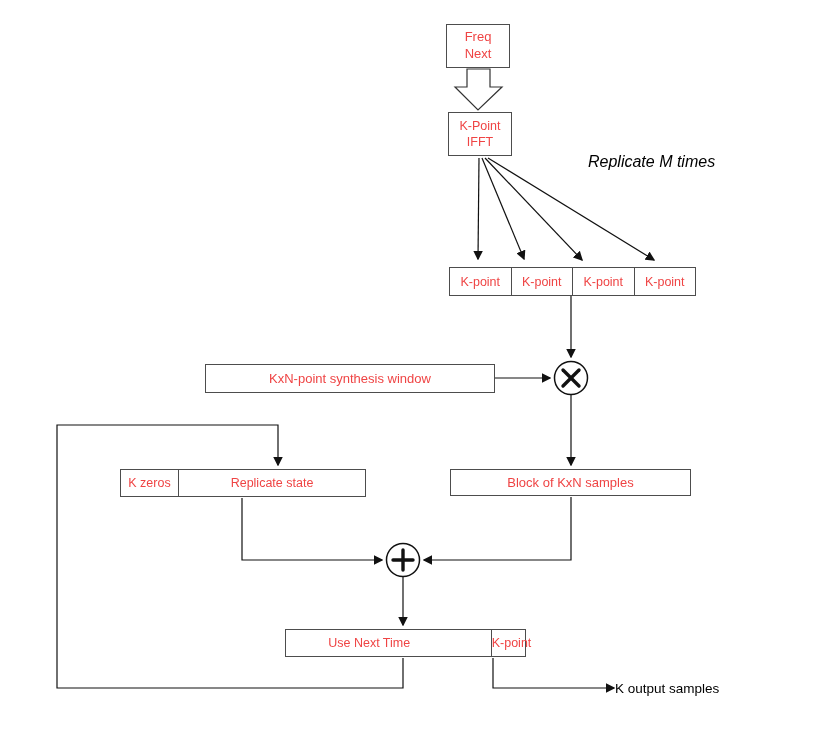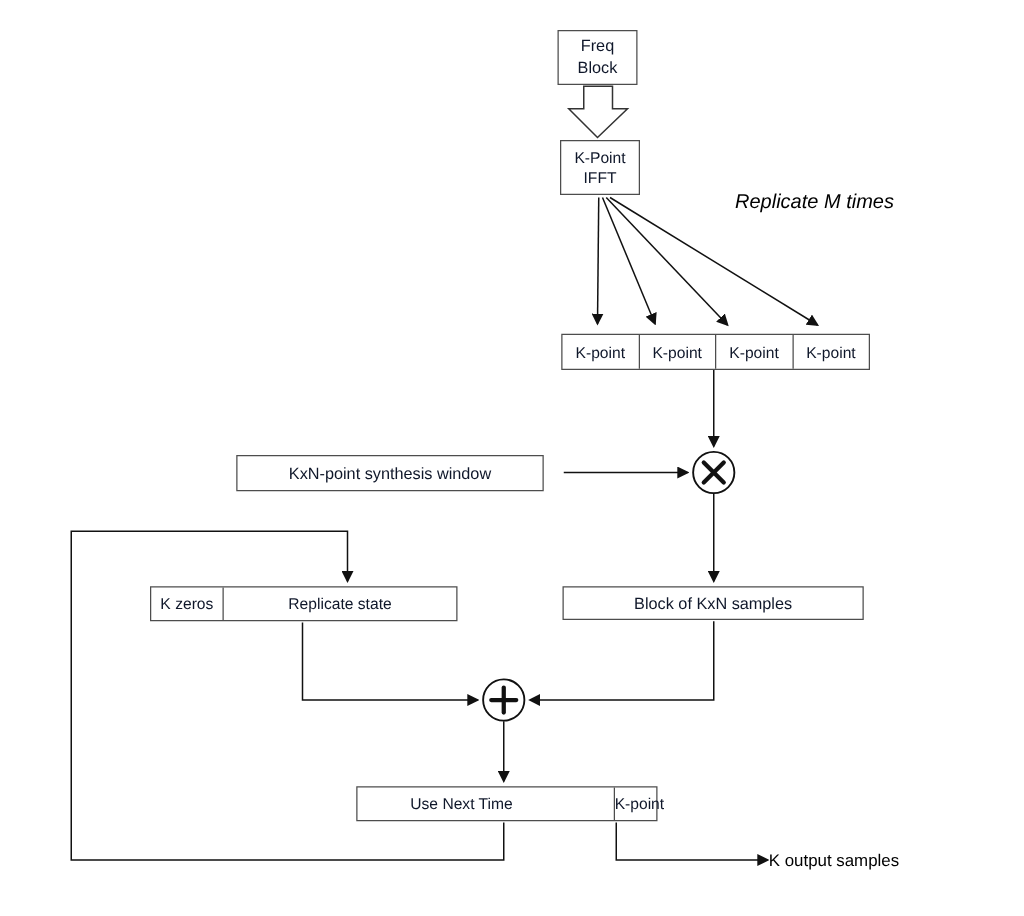--- a/index.html
+++ b/index.html
@@ -15,21 +15,21 @@
   svg.wires { position: absolute; left: 0; top: 0; }
   .box {
     position: absolute;
     border: 1px solid #4d4d4d;
     background: #ffffff;
     display: flex;
     align-items: center;
     justify-content: center;
     text-align: center;
     font-size: 13px;
-    color: #0f172a;
+    color: #ef4444;
   }
   .stack { flex-direction: column; line-height: 1.3; }
   .row { padding: 0; }
   .row .cell {
     flex: 1;
     height: 100%;
     display: flex;
     align-items: center;
     justify-content: center;
     font-size: 12.5px;
@@ -96,21 +96,21 @@
 
     <g>
       <circle cx="403" cy="560" r="16.5" fill="#ffffff" stroke="#111111" stroke-width="1.5"></circle>
       <line x1="393" y1="560" x2="413" y2="560" stroke="#111111" stroke-width="3.4" stroke-linecap="round"></line>
       <line x1="403" y1="550" x2="403" y2="570" stroke="#111111" stroke-width="3.4" stroke-linecap="round"></line>
     </g>
   </svg>
 
   <div class="box stack" style="left:446px; top:24px; width:64px; height:44px;">
     <span>Freq</span>
-    <span>Block</span>
+    <span>Next</span>
   </div>
 
   <div class="box stack" style="left:448px; top:112px; width:64px; height:44px; font-size:12.5px;">
     <span>K-Point</span>
     <span>IFFT</span>
   </div>
 
   <div class="note" style="left:588px; top:153px;">Replicate M times</div>
 
   <div class="box row" style="left:449px; top:267px; width:247px; height:29px; display:flex;">
@@ -121,21 +121,21 @@
       <span>K-point</span>
     </div>
     <div class="cell">
       <span>K-point</span>
     </div>
     <div class="cell">
       <span>K-point</span>
     </div>
   </div>
 
-  <div class="box" style="left:189px; top:364px; width:246px; height:29px;">
+  <div class="box" style="left:205px; top:364px; width:290px; height:29px;">
     <span>KxN-point synthesis window</span>
   </div>
 
   <div class="box" style="left:450px; top:469px; width:241px; height:27px;align-items:center;">
     <span>Block of KxN samples</span>
   </div>
 
   <div class="box row" style="left:120px; top:469px; width:246px; height:28px; display:flex;">
     <div class="cell fixed" style="width:57px;">
       <span>K zeros</span>

